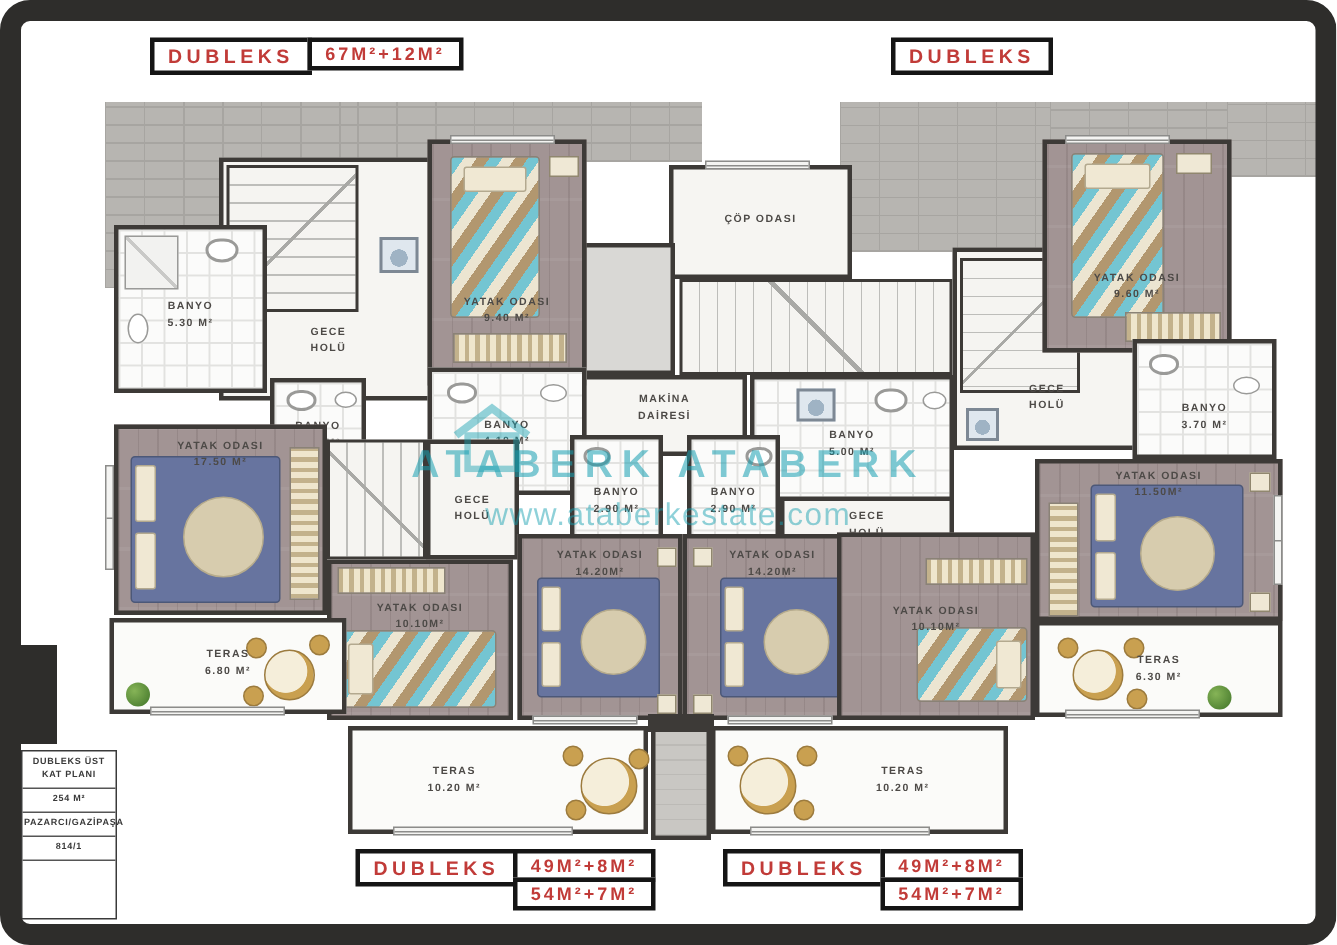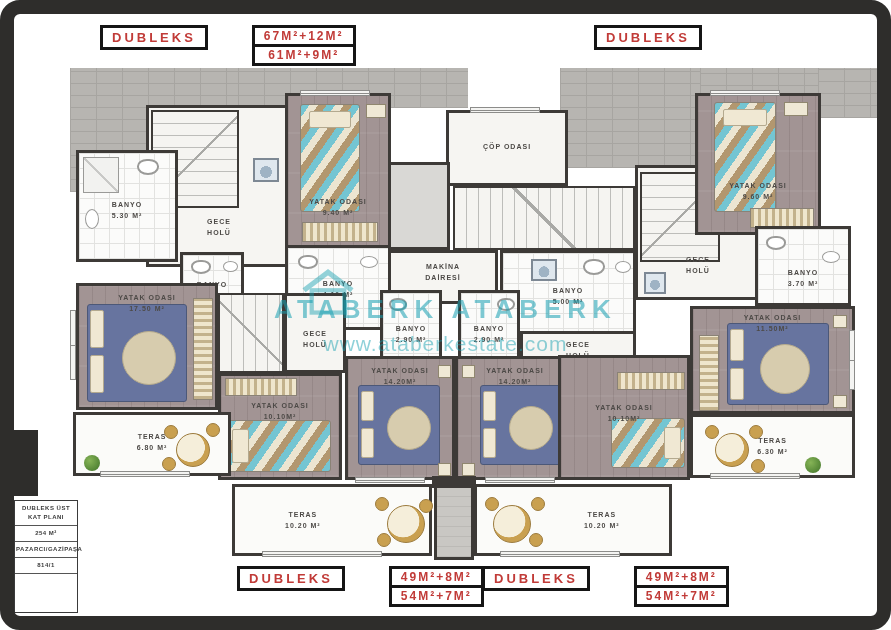--- a/index.html
+++ b/index.html
@@ -63,21 +63,21 @@
     background-image:linear-gradient(#8c8c8a 0, #8c8c8a 0);background-size:100% 1px;background-position:center;background-repeat:no-repeat;}
   .wall{position:absolute;background:#3d3a37;z-index:6;}
 
   
   .wmark{position:absolute;left:0;width:100%;text-align:center;font-weight:bold;z-index:30;pointer-events:none;}
   .wmark.brand{top:294px;font-size:26px;letter-spacing:6px;color:rgba(21,158,176,.55);}
   .wmark.url{top:332px;font-size:21px;letter-spacing:1px;color:rgba(21,158,176,.48);font-weight:normal;text-align:center;}
   .house{position:absolute;left:300px;top:268px;z-index:29;opacity:.45;}
 
   
-  .badge{position:absolute;display:flex;align-items:flex-start;z-index:40;gap:47px;}
+  .badge{position:absolute;display:flex;align-items:flex-start;z-index:40;}
   .bname{border:3px solid #151515;background:#fff;color:#c13b38;font-size:13px;font-weight:bold;
     letter-spacing:3px;padding:2px 9px;}
   .bvals{display:flex;flex-direction:column;margin-left:-3px;}
   .bval{border:3px solid #151515;background:#fff;color:#c13b38;font-size:12px;font-weight:bold;
     letter-spacing:2px;padding:1px 9px;text-align:center;}
   .bval+.bval{margin-top:-3px;}
   .badge-tl{left:100px;top:25px;}
   .badge-tr{left:594px;top:25px;}
   .badge-bl{left:237px;top:566px;}
   .badge-br{left:482px;top:566px;}
@@ -378,21 +378,20 @@
     <path d="M4 26 L32 5 L60 26" fill="none" stroke="#15a0b0" stroke-width="6"></path>
     <rect x="13" y="26" width="38" height="26" fill="none" stroke="#15a0b0" stroke-width="5"></rect>
   </svg>
   <div class="wmark brand">ATABERK ATABERK</div>
   <div class="wmark url">www.ataberkestate.com</div>
 
   <div class="badge badge-tl">
     <div class="bname">DUBLEKS</div>
     <div class="bvals">
       <div class="bval">67M²+12M²</div>
-      <div class="bval">61M²+9M²</div>
     </div>
   </div>
   <div class="badge badge-tr">
     <div class="bname">DUBLEKS</div>
   </div>
   <div class="badge badge-bl">
     <div class="bname">DUBLEKS</div>
     <div class="bvals">
       <div class="bval">49M²+8M²</div>
       <div class="bval">54M²+7M²</div>

